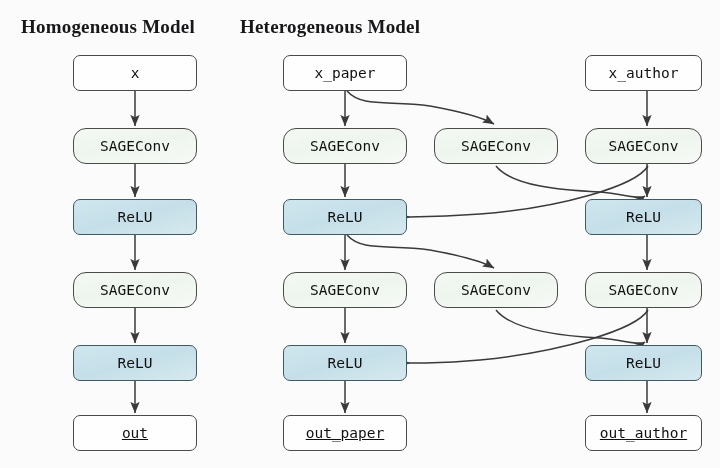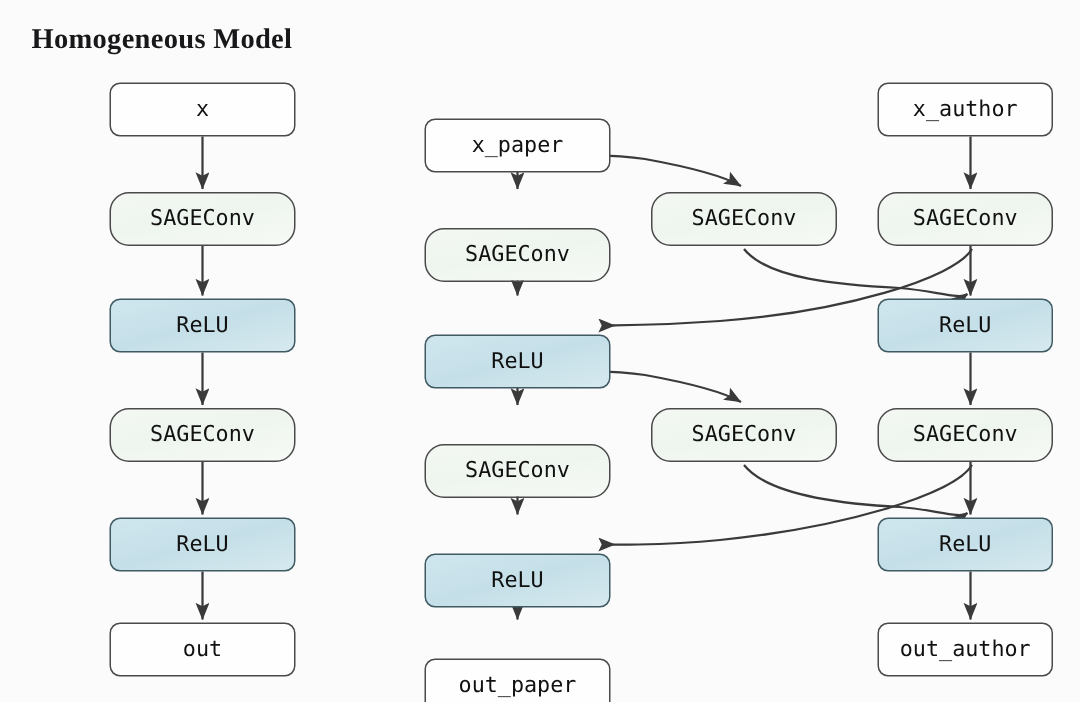--- a/index.html
+++ b/index.html
@@ -57,38 +57,39 @@
     background: linear-gradient(170deg, #f4f8f3 0%, #eef5ee 45%, #f7faf6 100%);
     border-radius: 13px;
   }
   .node.relu {
     background: linear-gradient(165deg, #cfe6ee 0%, #c5dfe8 50%, #d6e9ef 100%);
     border-color: #3f5a63;
   }
 
   
   .col-h   { left: 73px;  width: 124px; }
-  .col-p   { left: 283px; width: 124px; margin-top: 24px; }
+  .col-p   { left: 283px; width: 124px; }
   .col-m   { left: 434px; width: 124px; }
   .col-a   { left: 585px; width: 117px; text-align: center; }
 
   
   .row-in    { top: 55px; }
   .row-conv1 { top: 128px; }
   .row-relu1 { top: 199px; }
   .row-conv2 { top: 272px; }
   .row-relu2 { top: 345px; }
-  .row-out   { top: 415px; }
+  .row-out   { top: 415px; text-decoration: underline; }
 </style>
 </head>
 <body>
 
 <div id="canvas">
 
   <div class="title" id="title-homogeneous">Homogeneous Model</div>
+  <div class="title" id="title-heterogeneous">Heterogeneous Model</div>
 
   <svg id="edges" viewBox="0 0 720 468">
     <defs>
       <marker id="arrow" markerWidth="9" markerHeight="9" refX="7.4" refY="3.1" orient="auto" markerUnits="strokeWidth">
         <path d="M0,0 L7.6,3.1 L0,6.2 L1.5,3.1 Z" fill="#3a3a3a"></path>
       </marker>
     </defs>
     <g fill="none" stroke="#3a3a3a" stroke-width="1.5" marker-end="url(#arrow)">
 
       <path d="M135,91 L135,126"></path>

